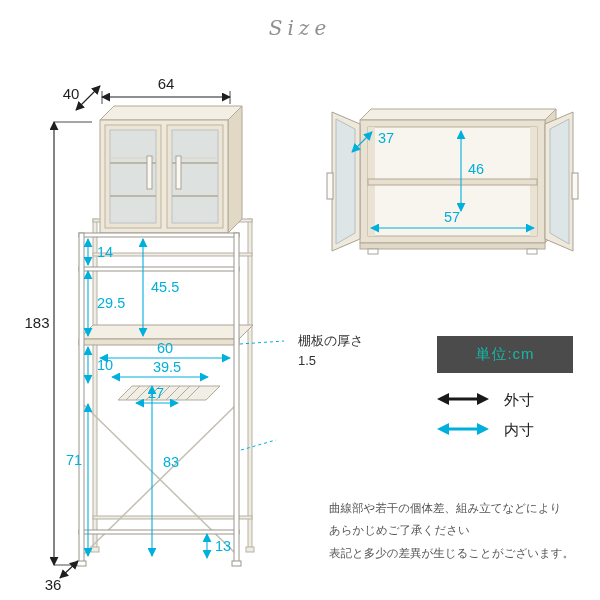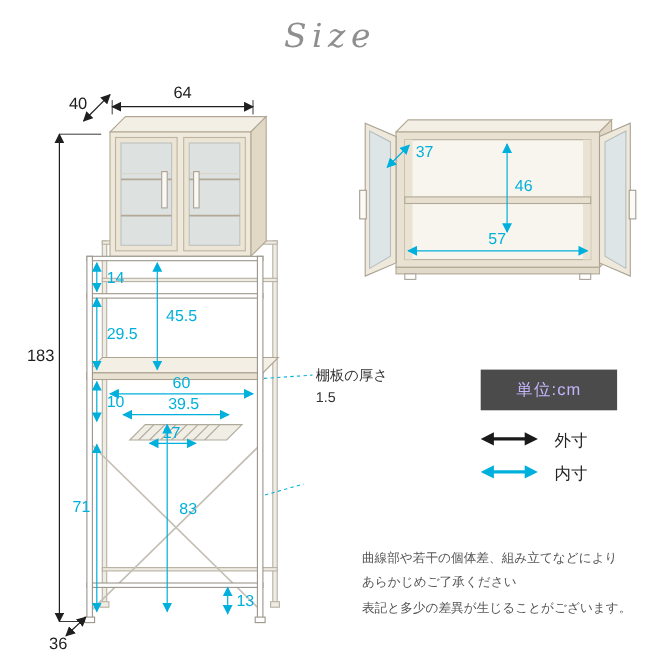--- a/index.html
+++ b/index.html
@@ -1,29 +1,29 @@
 <!DOCTYPE html>
 <html><head>
 <meta charset="utf-8">
 <style>
   html,body{margin:0;padding:0;background:#fff;}
   .stage{position:relative;width:600px;height:600px;background:#ffffff;overflow:hidden;
          font-family:"Liberation Sans",sans-serif;}
   .title{position:absolute;top:16px;left:0;right:0;text-align:center;
-         font-family:"DejaVu Serif",serif;font-style:italic;font-size:30px;
+         font-family:"DejaVu Serif",serif;font-style:italic;font-size:20px;
          color:#8f8f8f;letter-spacing:5px;}
   svg.art{position:absolute;left:0;top:0;}
   svg text{font-family:"Liberation Sans",sans-serif;}
   .dimB{fill:#1f1f1f;font-size:15px;}
   .dimC{fill:#00b0dc;font-size:14.5px;}
   .legT{fill:#222;font-size:15px;}
   .note{position:absolute;font-size:13px;color:#333;line-height:1.55;}
-  .note .val{display:block;}
-  .unit{position:absolute;left:437px;top:336px;width:124px;height:37px;background:#4b4b4b;
-        color:#c4b5fd;display:flex;align-items:center;justify-content:center;
+  .note .val{display:block;margin-left:11px;}
+  .unit{position:absolute;left:437px;top:336px;width:136px;height:37px;background:#4b4b4b;
+        color:#14b8a6;display:flex;align-items:center;justify-content:center;
         font-size:15px;letter-spacing:1px;}
   .disc{position:absolute;left:329px;top:497px;font-size:11.5px;color:#555;line-height:1.95;white-space:nowrap;}
 </style>
 </head>
 <body>
 
 <div class="stage">
 
   <div class="title">Size</div>
 

